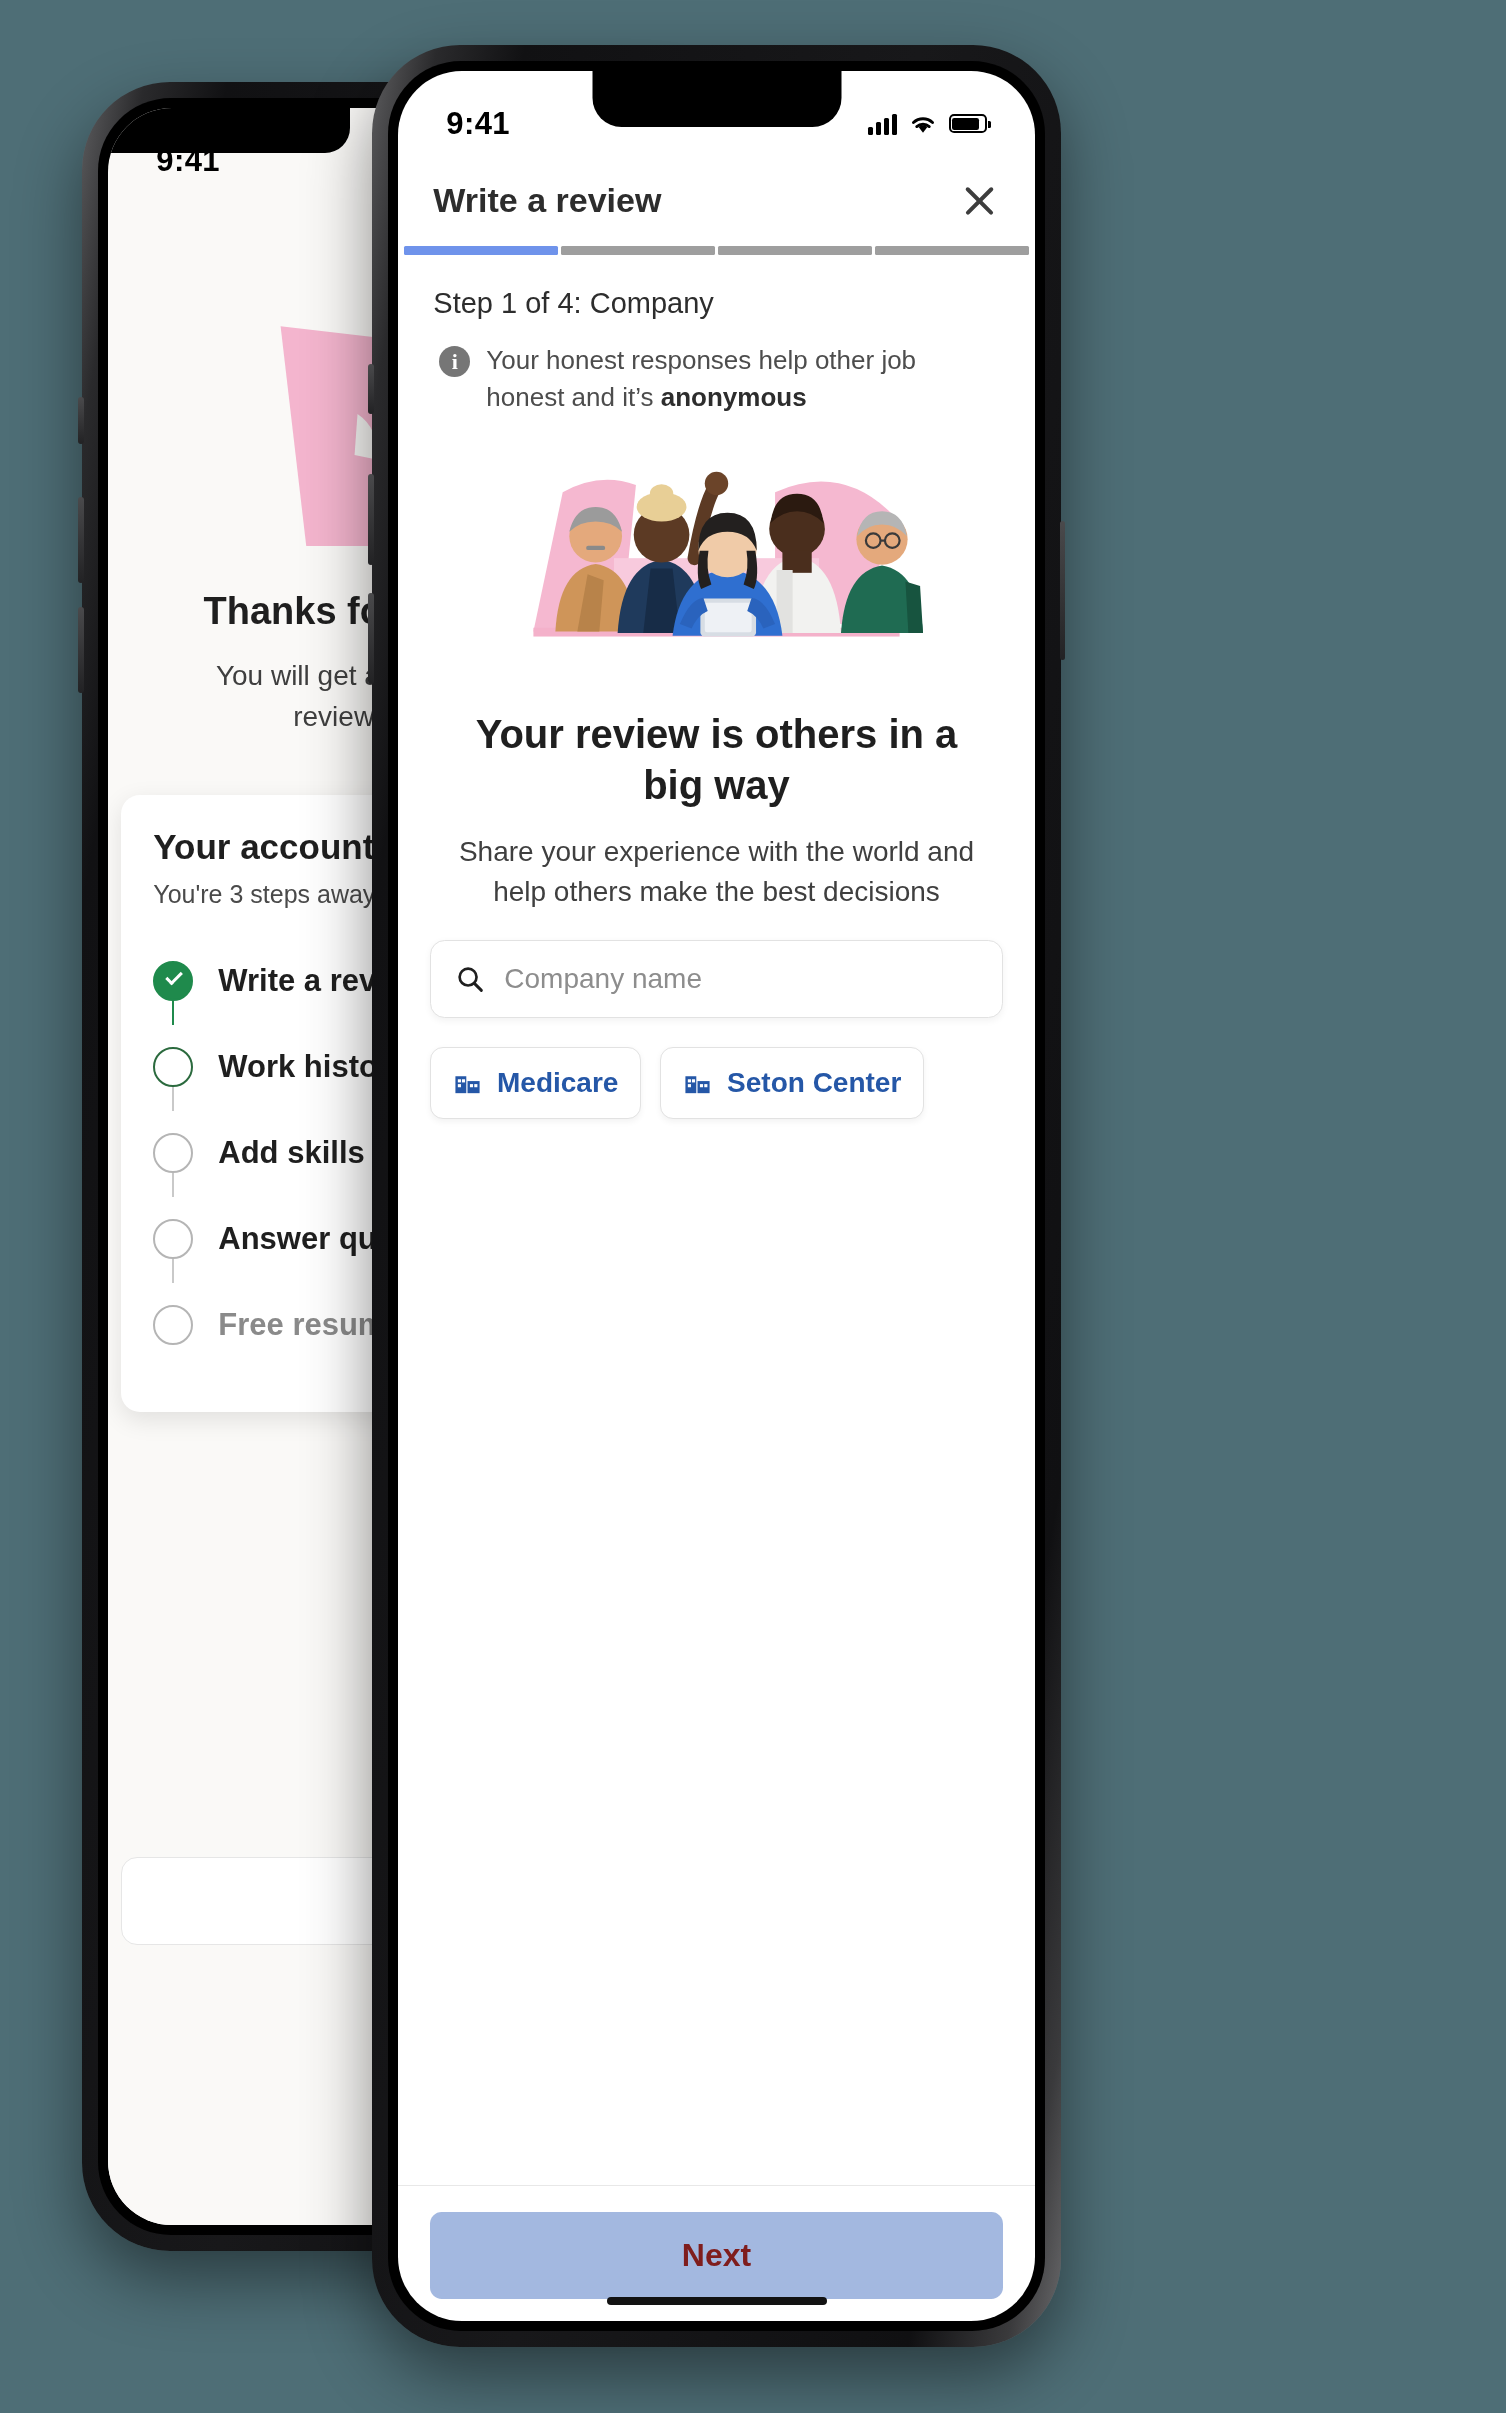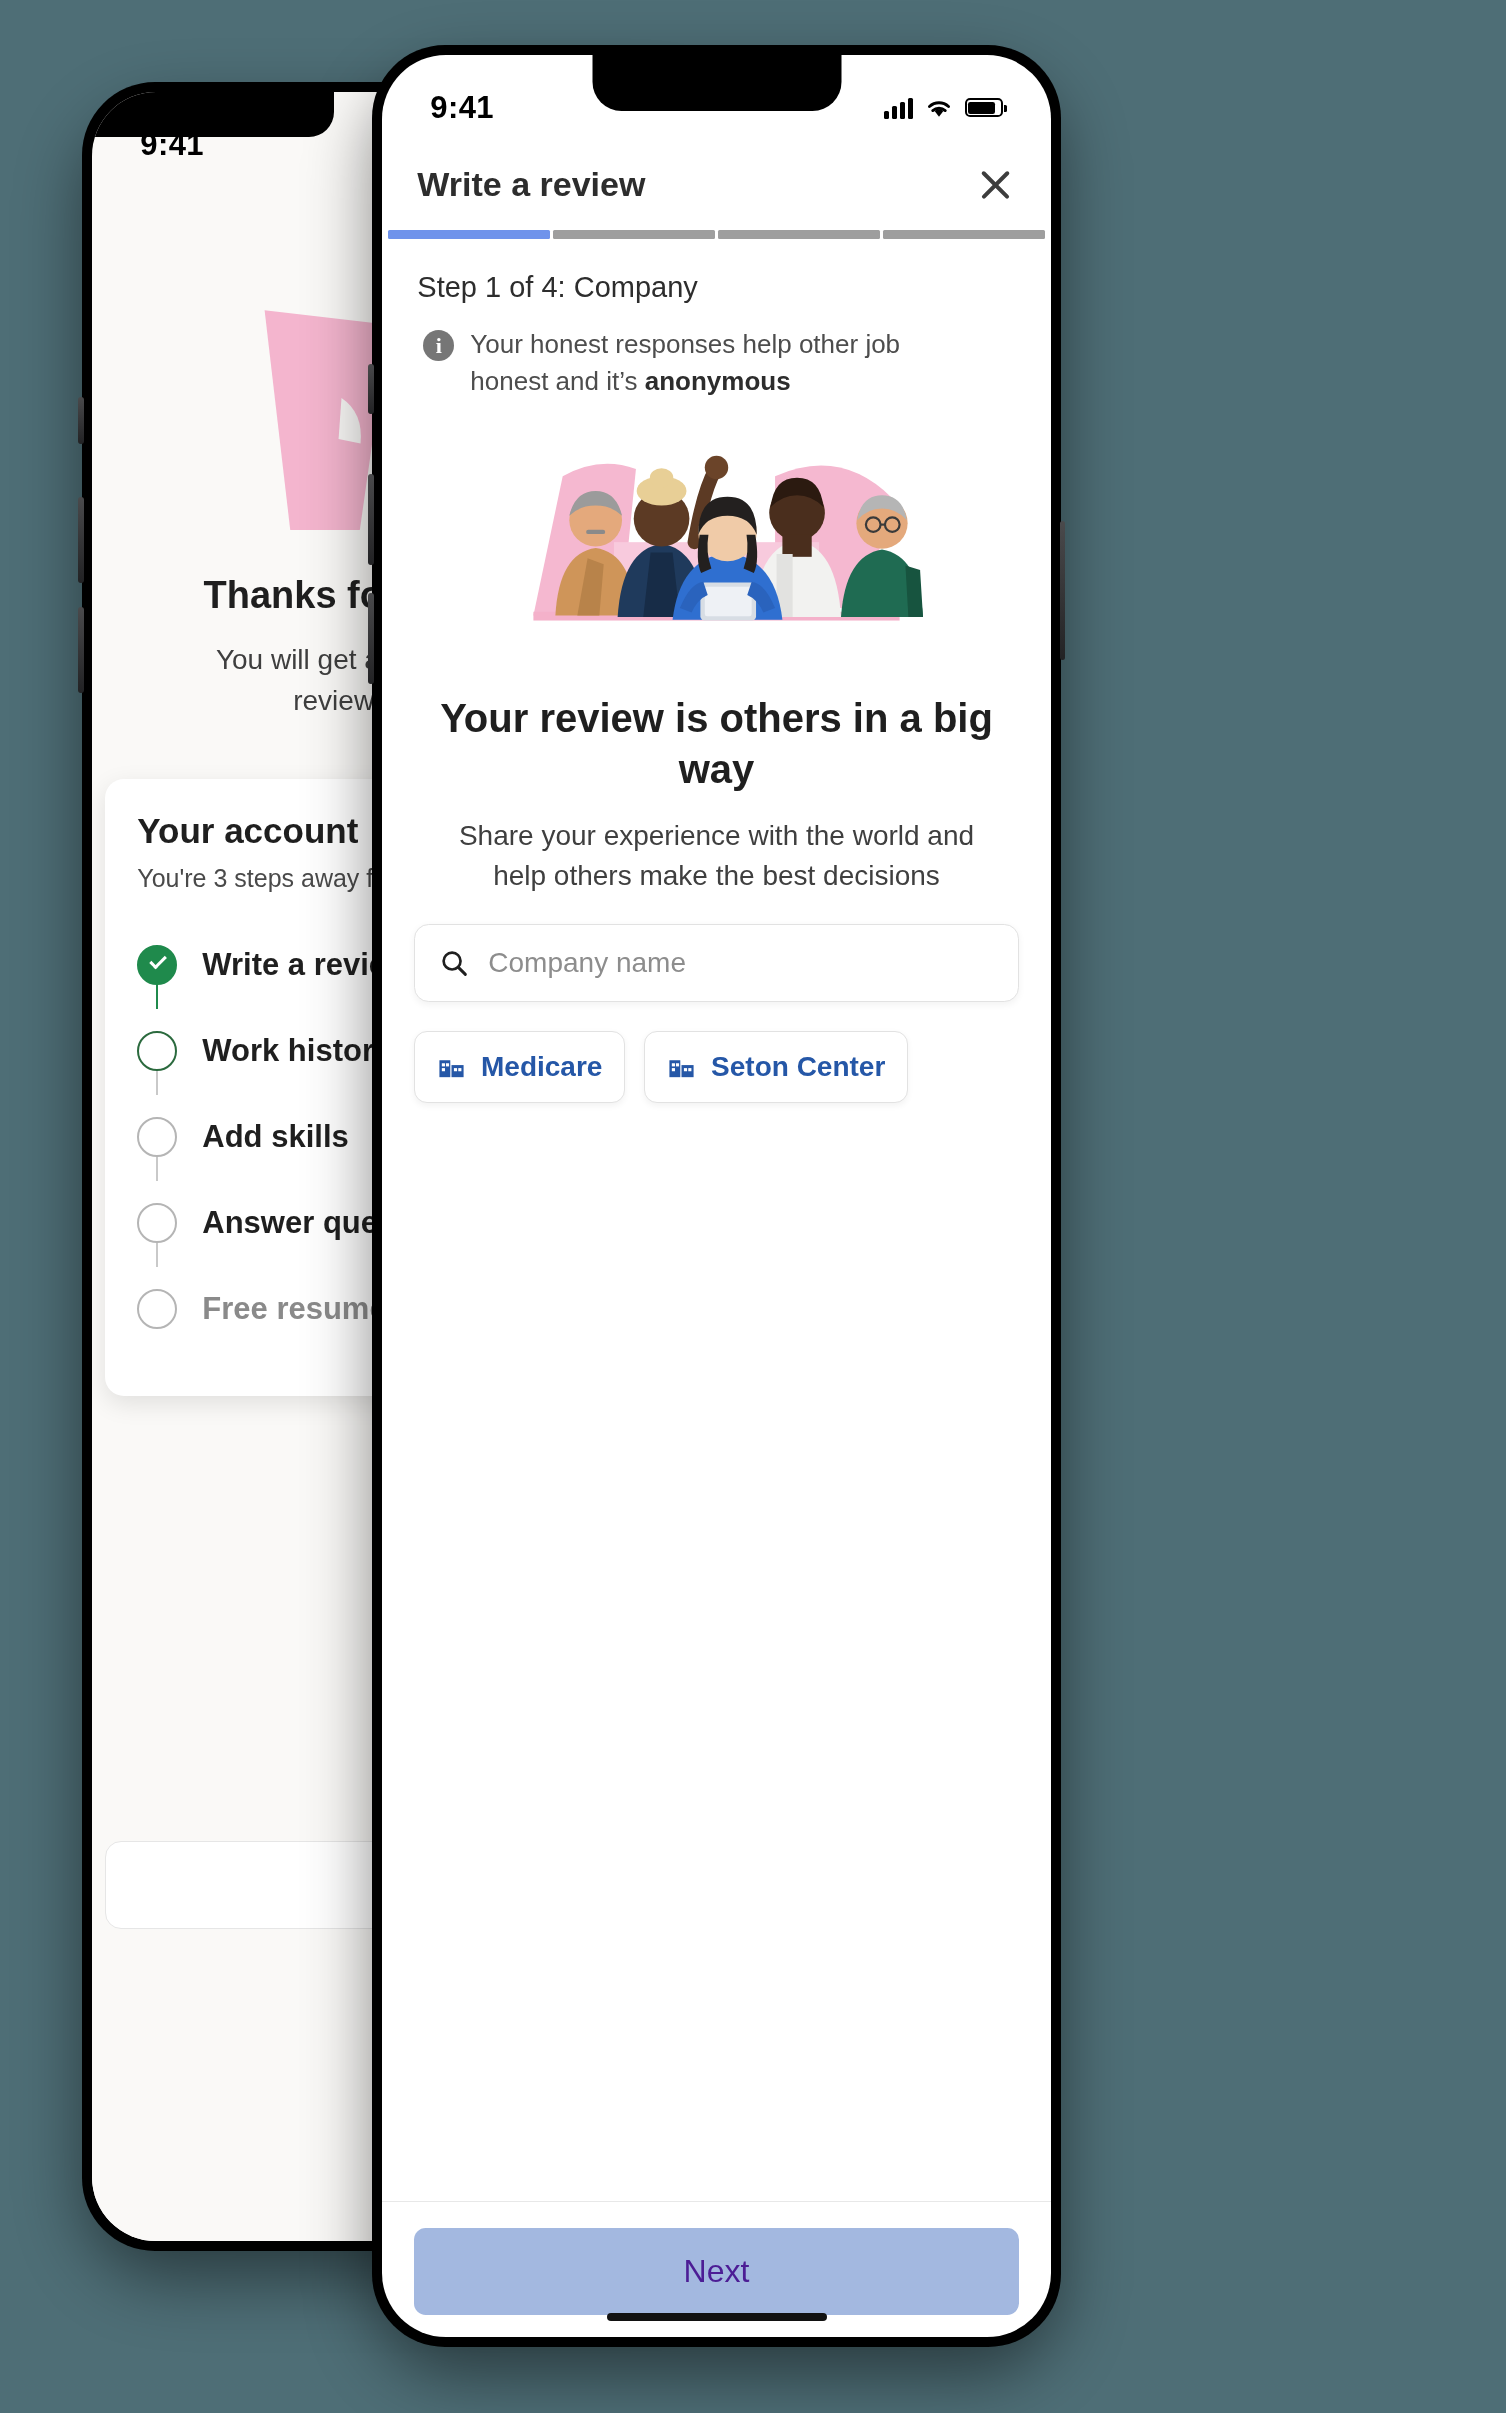--- a/index.html
+++ b/index.html
@@ -9,20 +9,21 @@
     font-family: "Liberation Sans", sans-serif;
     position: relative;
     overflow: hidden;
   }
 
   
   .phone {
     position: absolute;
     border-radius: 88px;
     background: linear-gradient(100deg,#5e5e60 0%,#2a2a2c 6%,#111113 14%,#18181a 50%,#101012 86%,#3a3a3c 95%,#6a6a6c 100%);
+    padding: 16px;
     box-shadow: 0 29px 66px rgba(0,0,0,0.45);
   }
   .phone-inner {
     width: 100%; height: 100%;
     border-radius: 73px;
     background: #000;
     padding: 10.3px;
     overflow: hidden;
   }
   .screen {
@@ -151,21 +152,21 @@
   .chip-label { font-size: 28px; font-weight: bold; color: #2557a7; white-space: nowrap; }
 
   .spacer { flex: 1; }
 
   .footer-bar {
     border-top: 1.5px solid #e8e8e8;
     padding: 26px 32px 22px 32px;
   }
   .next-btn {
     width: 100%; background: #a3b8e0; border: none; border-radius: 11.7px;
-    padding: 25px 0; font-size: 32px; font-weight: normal; color: #4c1d95;
+    padding: 25px 0; font-size: 32px; font-weight: bold; color: #7f1d1d;
     font-family: "Liberation Sans", sans-serif; cursor: pointer;
   }
   .url-bar {
     border-top: 1.5px solid #ededed; background: #f7f7f7;
     display: flex; align-items: center; justify-content: center; gap: 7.3px;
     padding: 19px 0 0 0; height: 76px;
   }
   .url-text { font-size: 26px; color: #333; }
   .lock-icon { width: 16px; height: 20.5px; position: relative; }
   .lock-icon .shackle {

